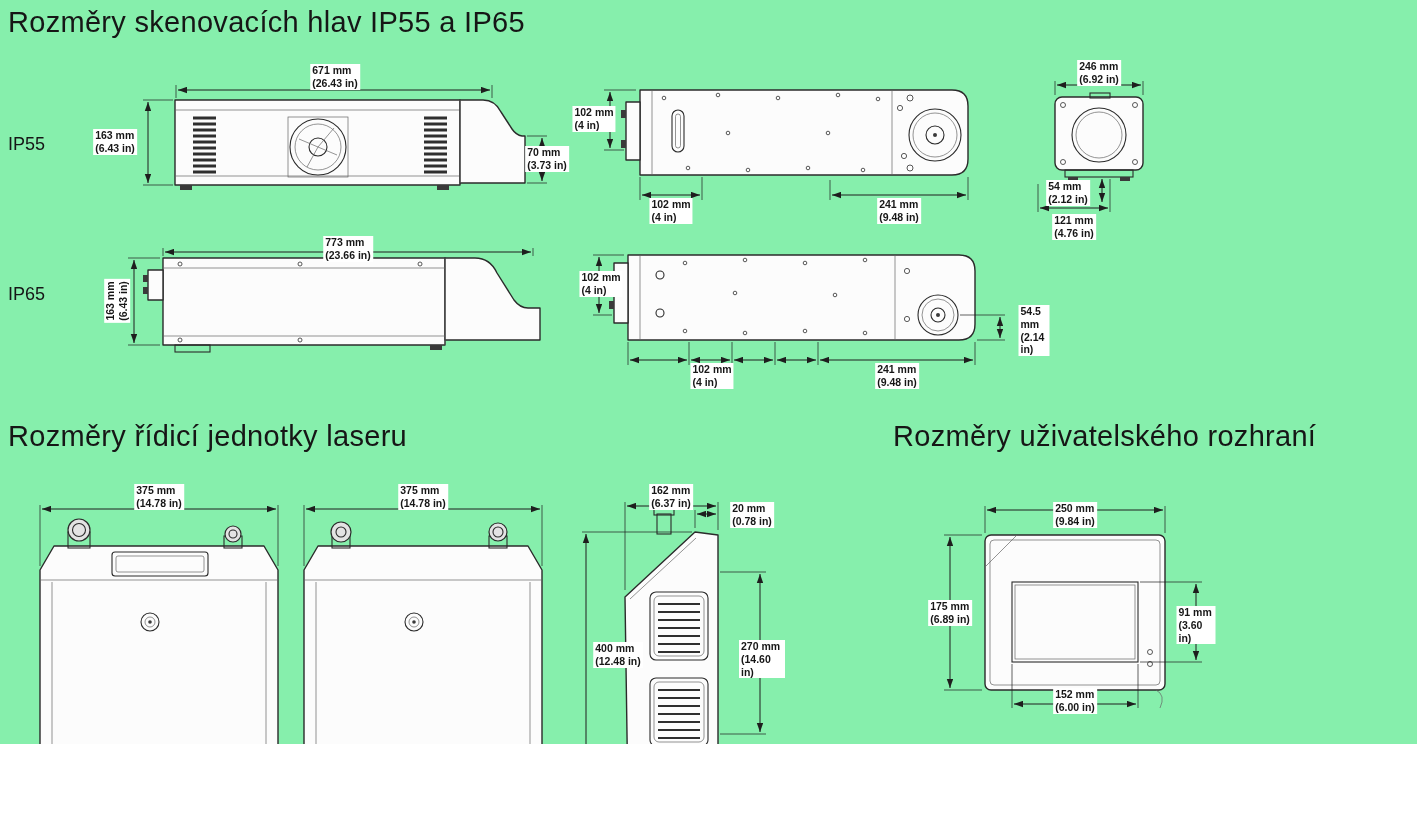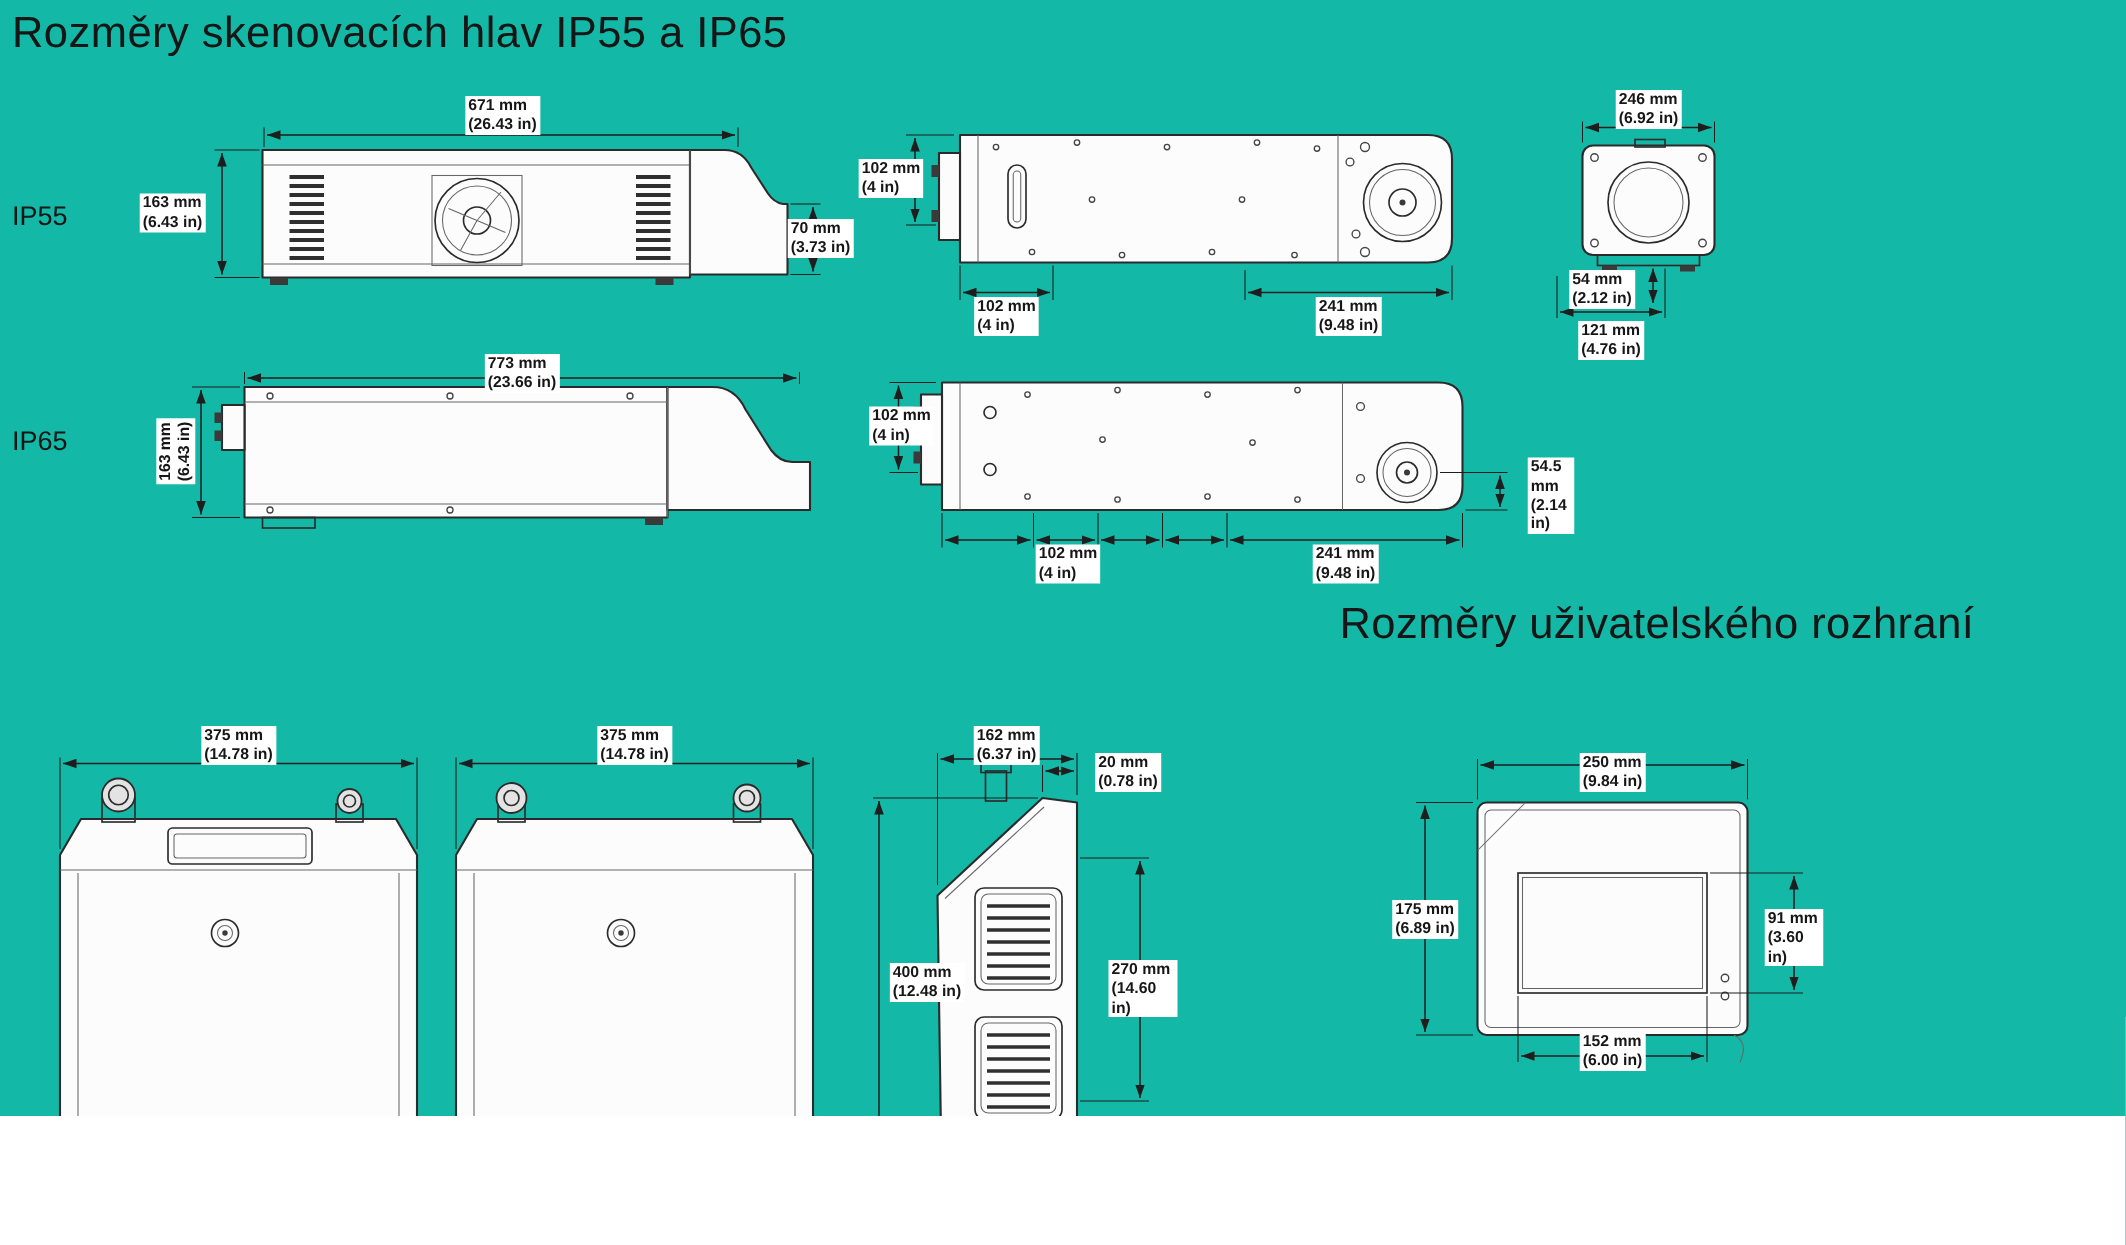--- a/index.html
+++ b/index.html
@@ -1,17 +1,17 @@
 <!DOCTYPE html>
 <html><head>
 <meta charset="utf-8">
 <style>
   html,body{margin:0;padding:0}
   body{font-family:"Liberation Sans","DejaVu Sans",sans-serif;background:#fff;color:#161616}
-  #page{position:relative;width:1417px;height:744px;background:#14b8a6;overflow:hidden}
+  #page{position:relative;width:1417px;height:744px;background:#86efac;overflow:hidden}
   .title{position:absolute;font-size:29px;font-weight:500;letter-spacing:.3px;white-space:nowrap}
   .rowlbl{position:absolute;font-size:18px;font-weight:400}
   .draw{position:absolute}
   .draw svg{position:absolute;left:0;top:0;overflow:visible}
   .dlabel{position:absolute;transform:translateX(-50%);font-size:10.5px;font-weight:700;line-height:1.22;
           text-align:left;white-space:pre-line;background:#fff;padding:0 2px;z-index:2}
   .vlabel{position:absolute;transform:translate(-50%,-50%) rotate(-90deg);font-size:10.5px;font-weight:700;
           line-height:1.22;text-align:center;white-space:pre-line;background:#fff;padding:0 2px;z-index:2}
   .o{fill:#fcfcfc;stroke:#2b2b2b;stroke-width:1.4;stroke-linejoin:round}
   .o2{fill:none;stroke:#2b2b2b;stroke-width:1.1}
@@ -35,21 +35,22 @@
       </marker>
     <marker id="as" markerWidth="10" markerHeight="8" refX="0" refY="3.2" orient="auto" markerUnits="userSpaceOnUse">
         <path d="M9,0L0,3.2L9,6.4Z" fill="#1e1e1e"></path>
       </marker>
   </defs>
 </svg>
 
 <div id="page">
 
   <div class="title" style="left:8px;top:6px">Rozměry skenovacích hlav IP55 a IP65</div>
-  <div class="title" style="left:893px;top:400px">Rozměry uživatelského rozhraní</div>
+  <div class="title" style="left:8px;top:420px">Rozměry řídicí jednotky laseru</div>
+  <div class="title" style="left:893px;top:420px">Rozměry uživatelského rozhraní</div>
 
   <div class="rowlbl" style="left:8px;top:134px">IP55</div>
   <div class="rowlbl" style="left:8px;top:284px">IP65</div>
 
   <div class="draw" style="left:85px;top:62px;width:520px;height:140px">
     <svg width="520" height="140" viewBox="0 0 520 140">
       <line class="ext" x1="91" y1="36" x2="91" y2="23"></line>
         <line class="ext" x1="407" y1="36" x2="407" y2="23"></line>
       <line class="dim" x1="93" y1="28" x2="405" y2="28" marker-start="url(#as)" marker-end="url(#ae)"></line>
       <line class="ext" x1="88" y1="38" x2="58" y2="38"></line>

